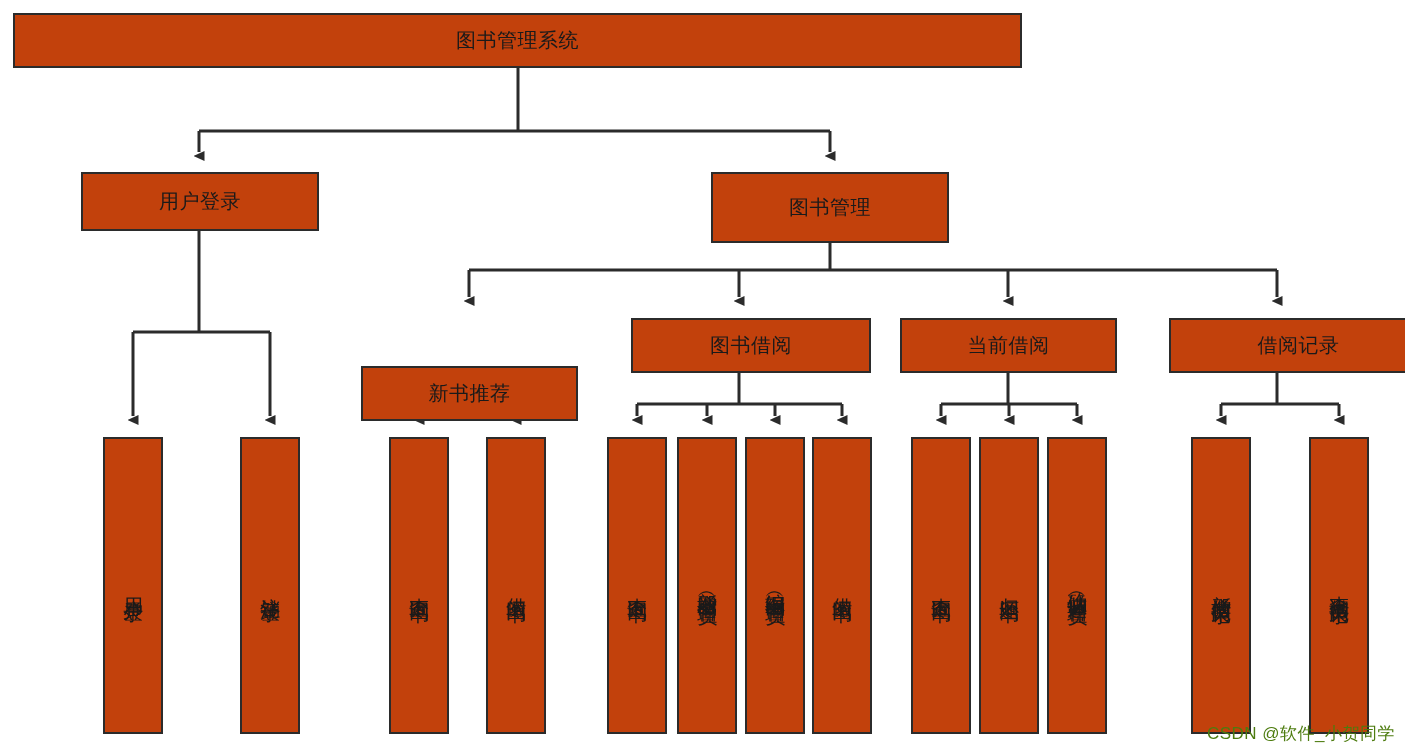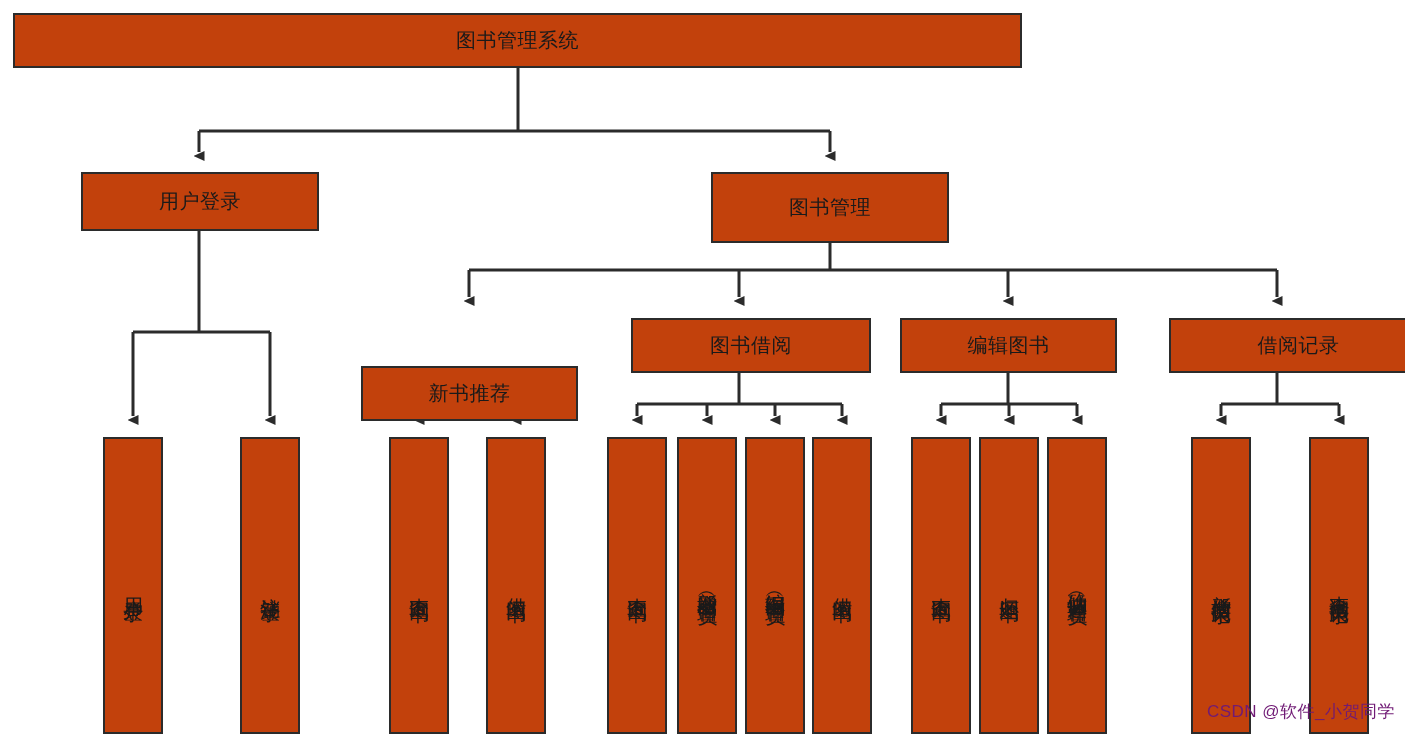--- a/index.html
+++ b/index.html
@@ -53,23 +53,23 @@
     font-size: 20px;
     line-height: 1.28;
     letter-spacing: 2px;
     white-space: normal;
     max-height: 100%;
     text-align: center;
   }
   #watermark {
     position: absolute;
     right: 10px;
-    bottom: 24px;
+    bottom: 2px;
     font-size: 17px;
-    color: #701a75;
+    color: #4d7c0f;
     letter-spacing: 0.5px;
     z-index: 6;
     white-space: nowrap;
   }
 </style>
 </head>
 <body>
 
 <div id="diagram-root">
 
@@ -134,21 +134,21 @@
     <span class="node-label">图书管理</span>
   </div>
 
   <div class="node" style="left:361px; top:318px; width:217px; height:55px;margin-top:48px;">
     <span class="node-label">新书推荐</span>
   </div>
   <div class="node" style="left:631px; top:318px; width:240px; height:55px;">
     <span class="node-label">图书借阅</span>
   </div>
   <div class="node" style="left:900px; top:318px; width:217px; height:55px;">
-    <span class="node-label">编辑图书</span>
+    <span class="node-label">当前借阅</span>
   </div>
   <div class="node" style="left:1169px; top:318px; width:259px; height:55px;">
     <span class="node-label">借阅记录</span>
   </div>
 
   <div class="node leaf" style="left:103px; top:437px; width:60px; height:297px;">
     <span class="node-label">用户登录</span>
   </div>
   <div class="node leaf" style="left:240px; top:437px; width:60px; height:297px;">
     <span class="node-label">注销登录</span>

